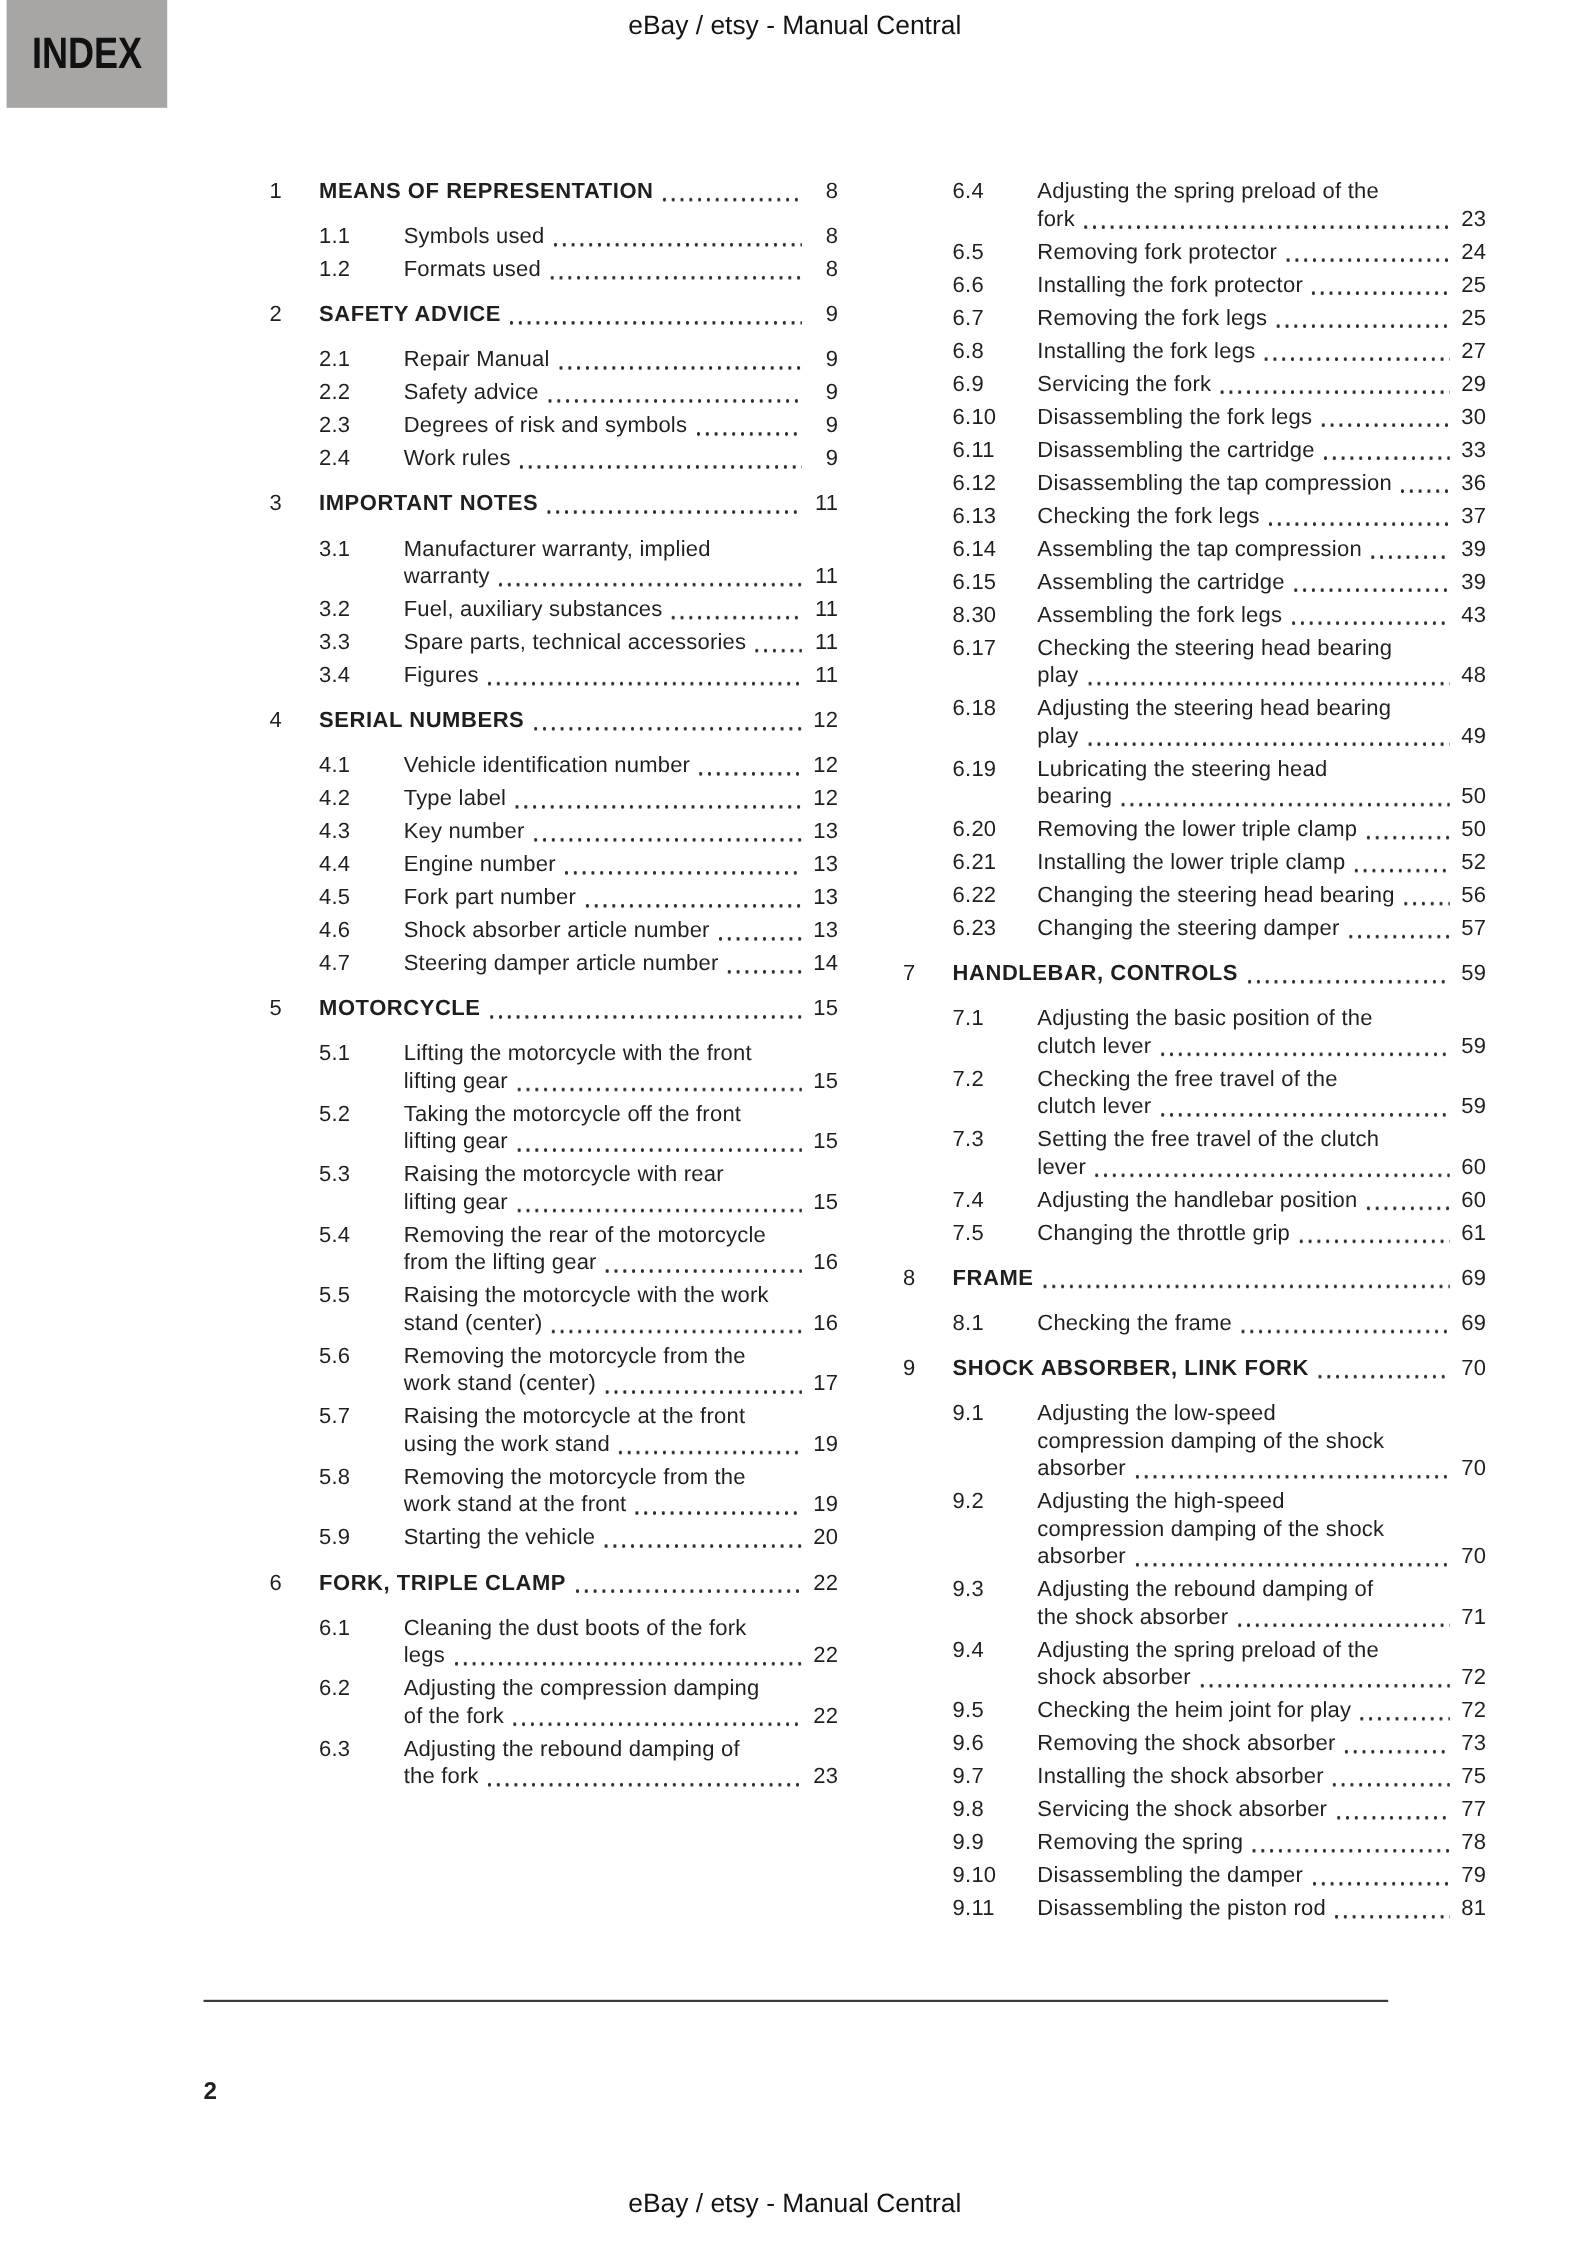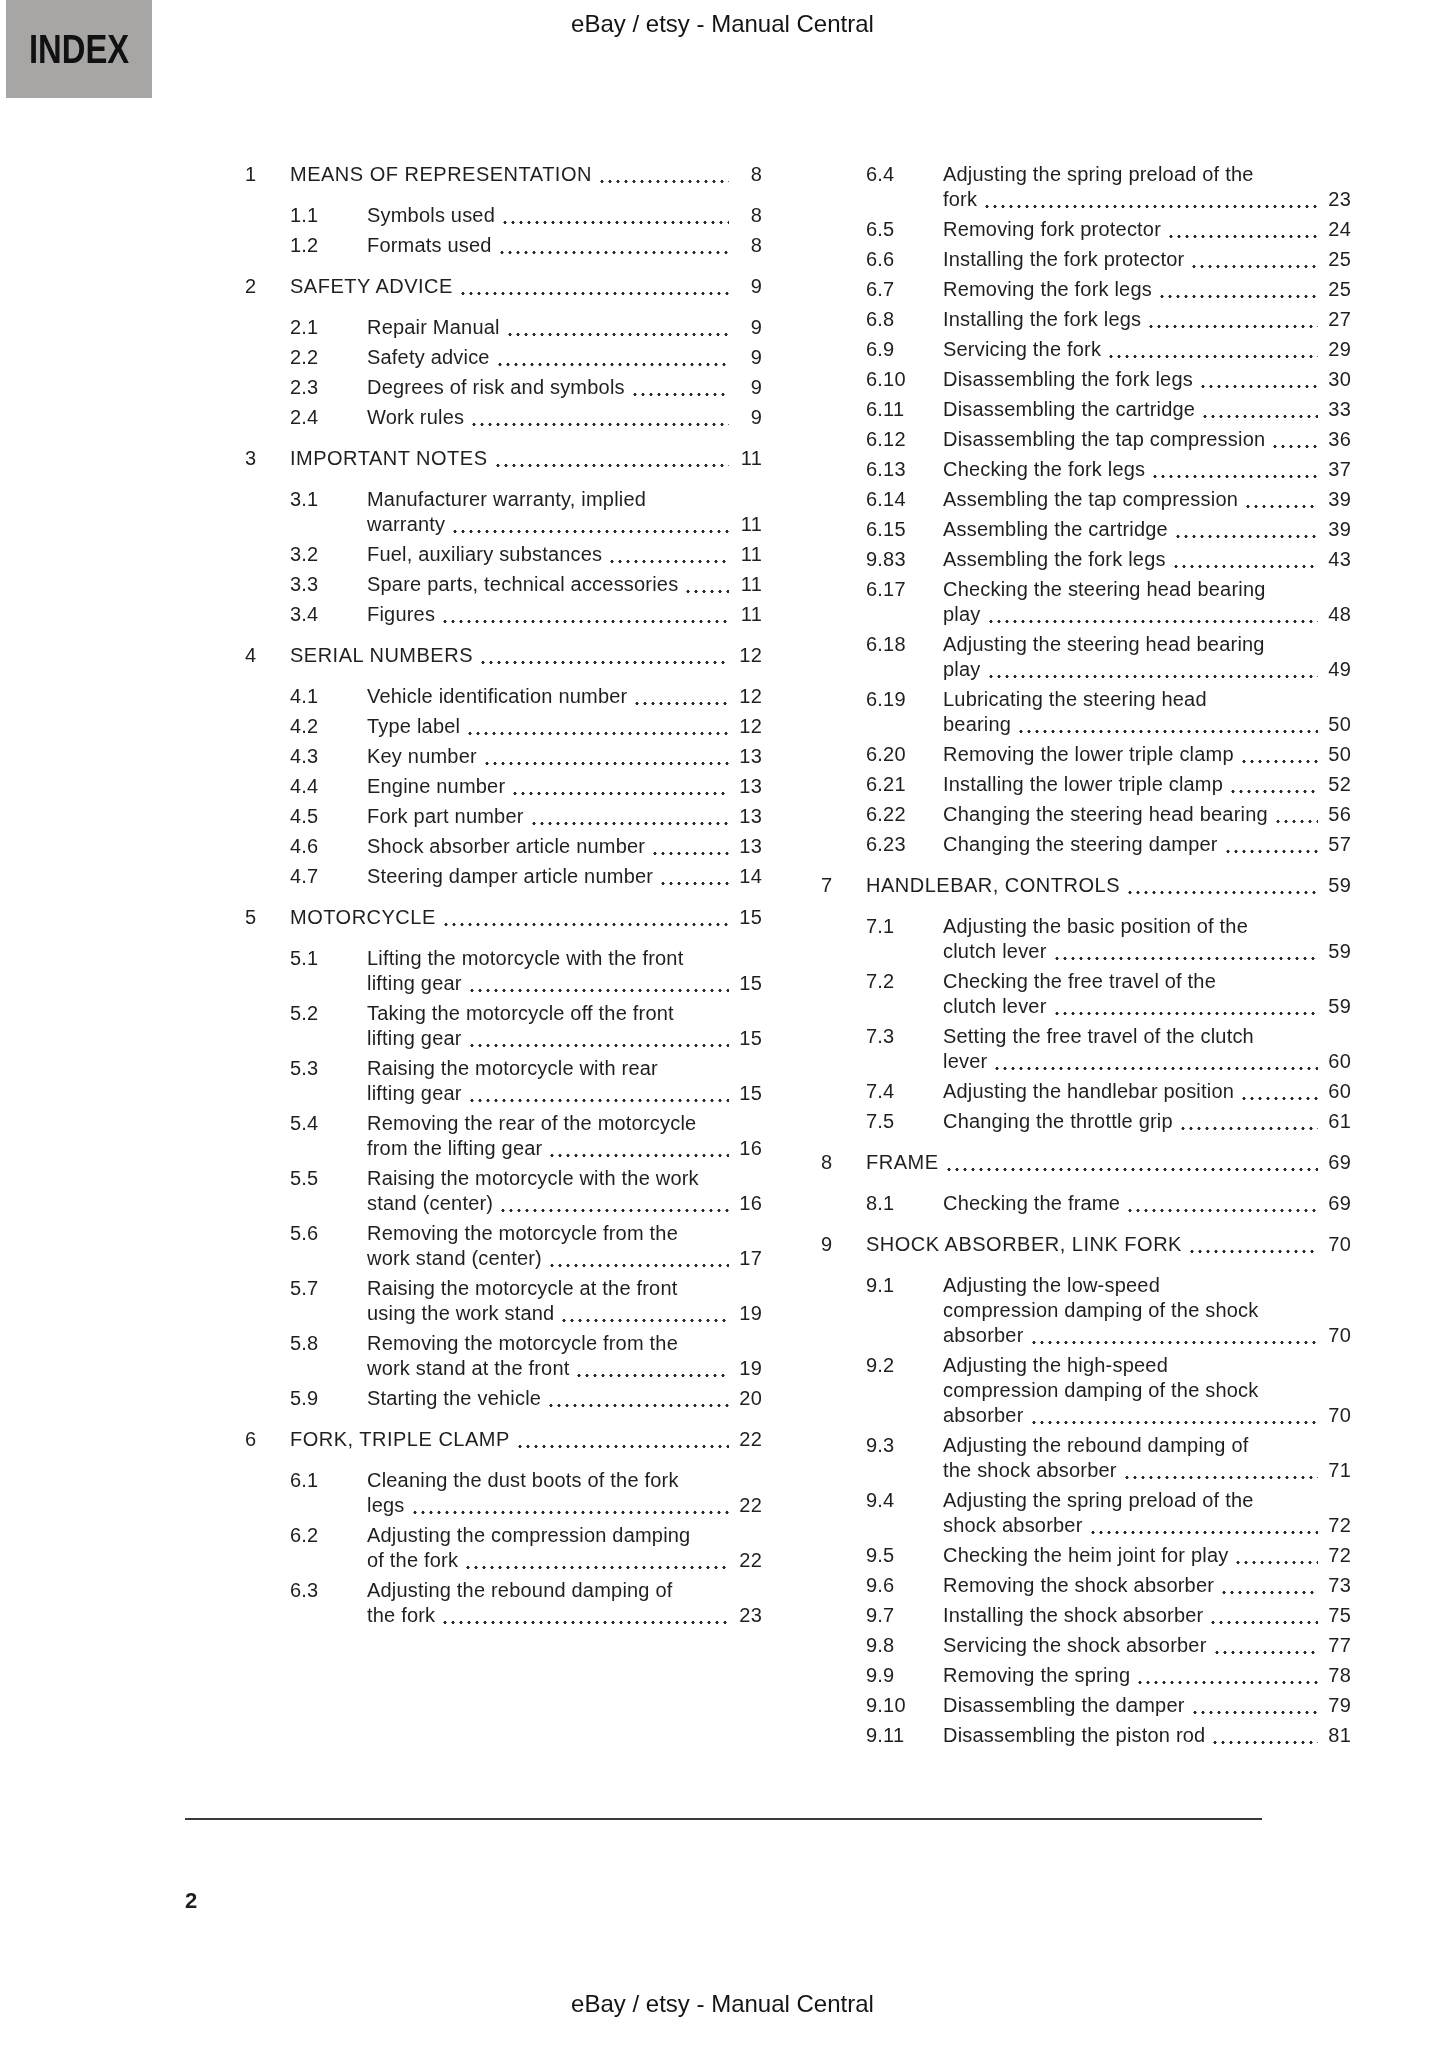--- a/index.html
+++ b/index.html
@@ -47,21 +47,21 @@
     line-height: 25px;
     letter-spacing: 0.2px;
   }
   .col-left  { left: 245px; width: 517px; }
   .col-right { left: 805px; width: 530px; margin-left: 16px; }
 
   .entry { display: flex; margin-top: 5px; }
   .col > .entry:first-child { margin-top: 0; }
   .entry.top { margin-top: 16px; margin-bottom: 16px; }
   .entry.top .num { flex: 0 0 45px; }
-  .entry.top .t { letter-spacing: 0.5px; }
+  .entry.top .t { letter-spacing: 0.5px; font-weight: bold; }
   .entry.sub { padding-left: 45px; }
   .entry.sub .num { flex: 0 0 77px; }
   .num { white-space: nowrap; }
   .body { flex: 1; min-width: 0; }
   .tline { white-space: nowrap; }
   .lastline { display: flex; align-items: baseline; }
   .lastline .t { white-space: nowrap; }
   .leader {
     flex: 1;
     min-width: 10px;
@@ -586,21 +586,21 @@
       <span class="num">6.15</span>
       <div class="body">
         <div class="lastline">
           <span class="t">Assembling the cartridge</span>
           <span class="leader"></span>
           <span class="pg">39</span>
         </div>
       </div>
     </div>
     <div class="entry sub">
-      <span class="num">9.83</span>
+      <span class="num">8.30</span>
       <div class="body">
         <div class="lastline">
           <span class="t">Assembling the fork legs</span>
           <span class="leader"></span>
           <span class="pg">43</span>
         </div>
       </div>
     </div>
     <div class="entry sub">
       <span class="num">6.17</span>

